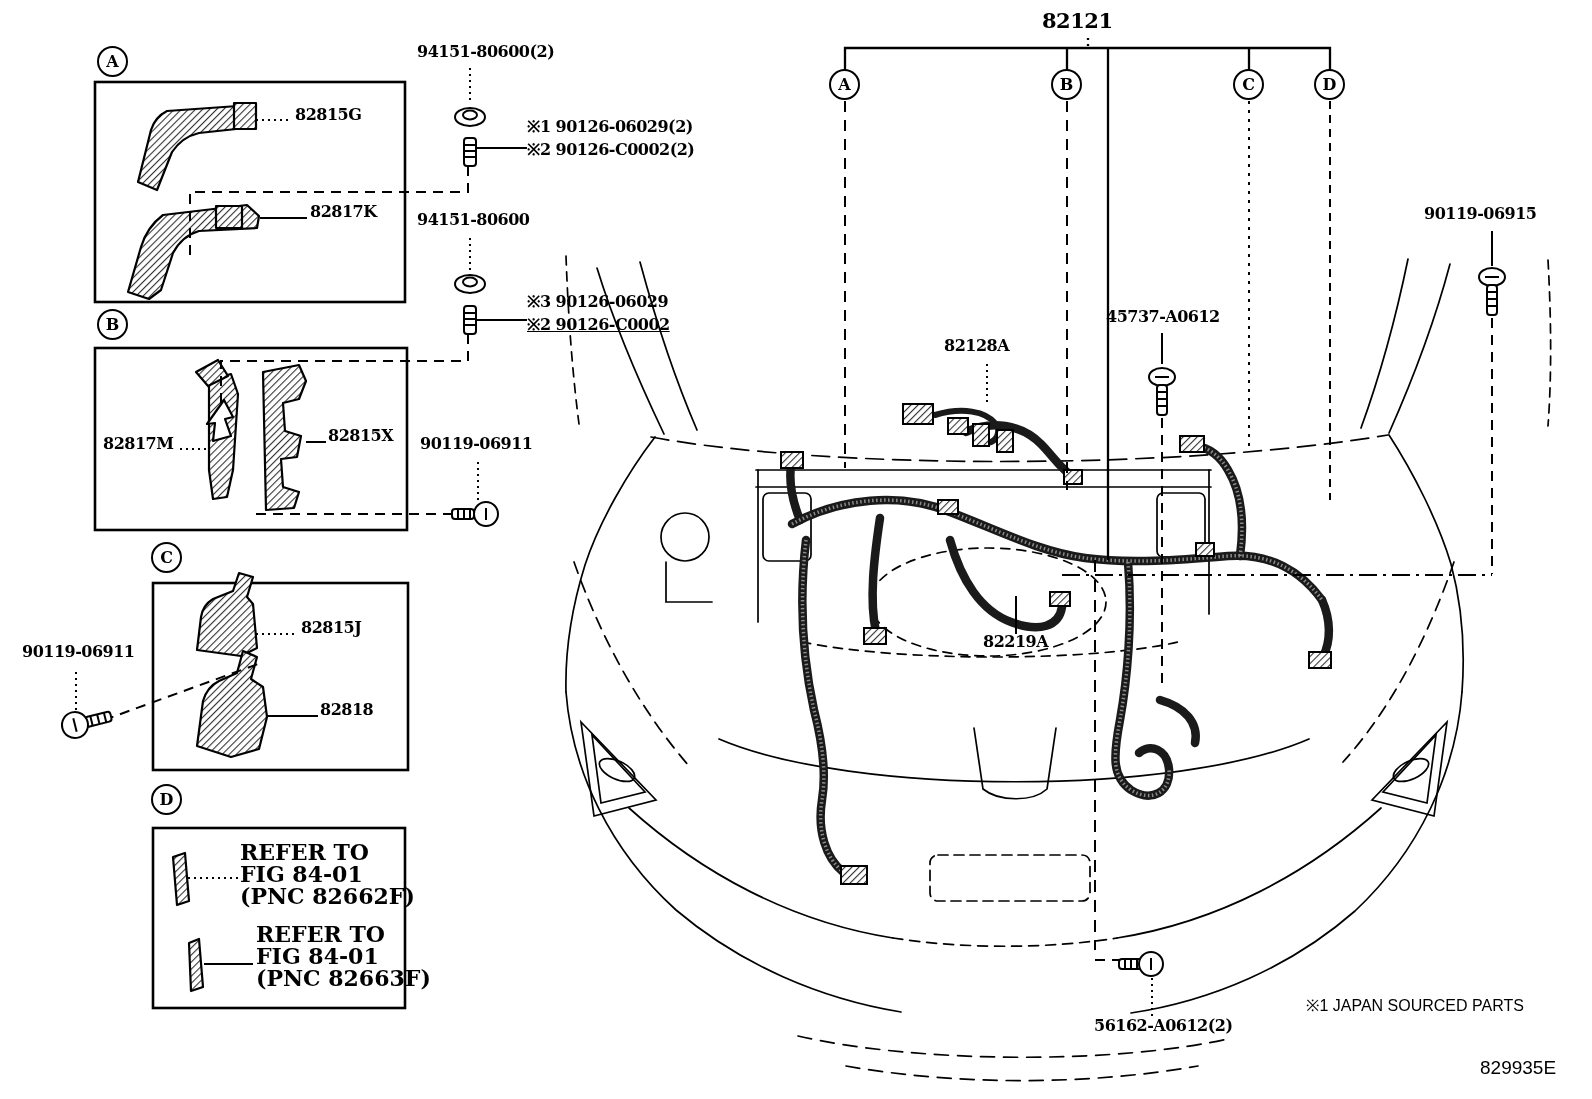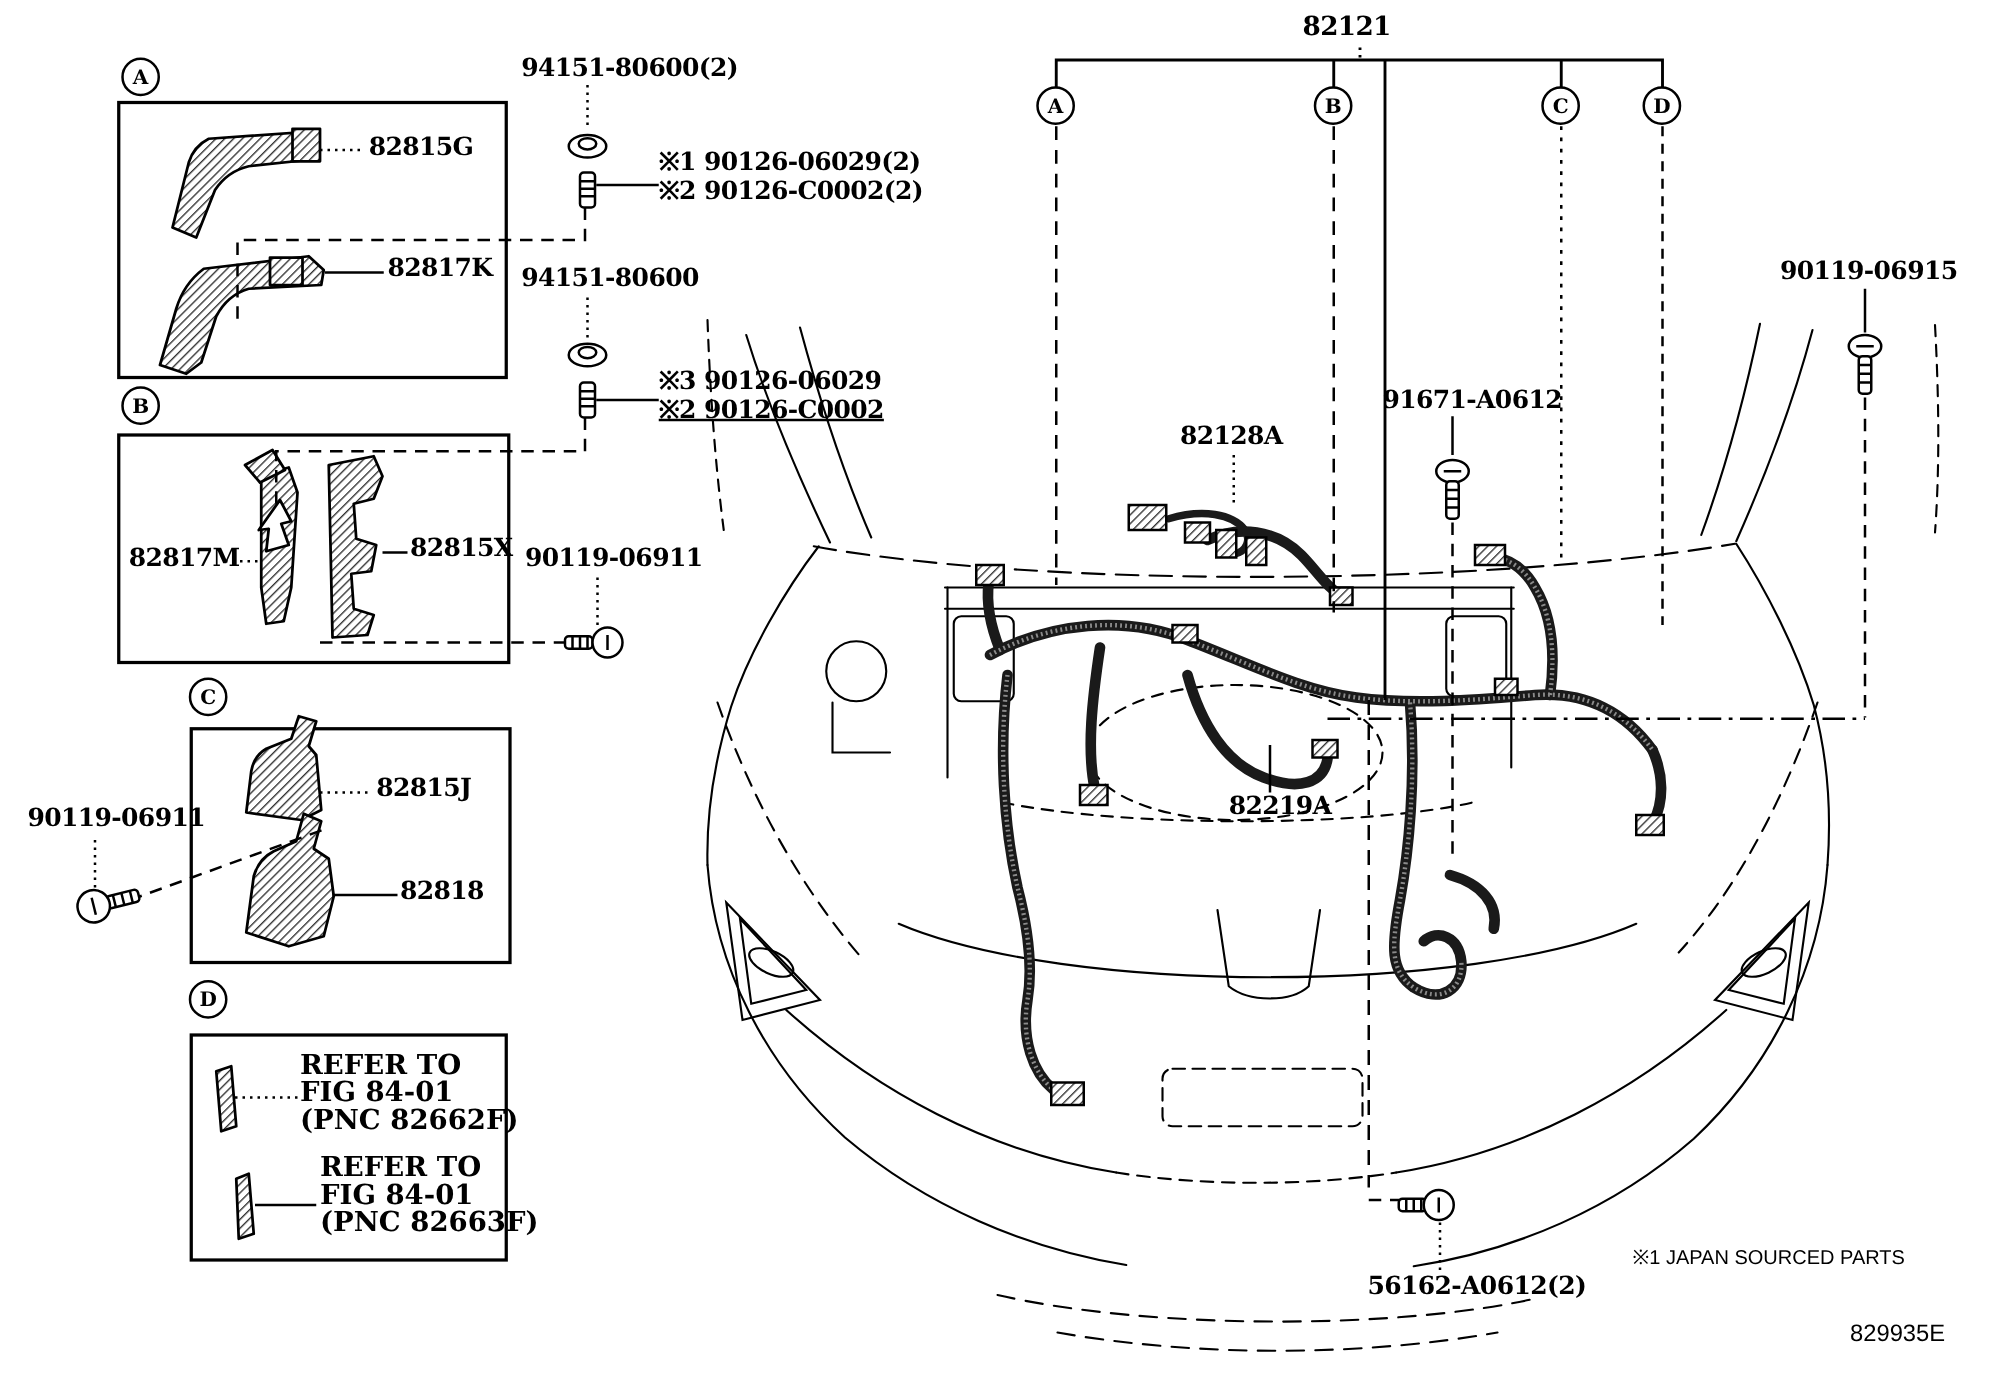--- a/index.html
+++ b/index.html
@@ -1,19 +1,19 @@
 <!DOCTYPE html>
 <html><head>
 <meta charset="utf-8">
 <style>
   html,body{margin:0;padding:0;background:#fff;}
   #stage{position:relative;width:1592px;height:1099px;background:#ffffff;overflow:hidden;
          font-family:"DejaVu Serif",serif;color:#000;}
   #artwork{position:absolute;left:0;top:0;}
-  .lbl{position:absolute;font-family:"DejaVu Serif",serif;font-weight:700;font-size:20px;
+  .lbl{position:absolute;font-family:"DejaVu Serif",serif;font-weight:700;font-size:16px;
        letter-spacing:-0.5px;white-space:nowrap;line-height:1.05;color:#000;}
   .lbl.big{font-size:21px;}
   .lbl.refer{font-size:22px;letter-spacing:0;}
   .sans{position:absolute;font-family:"Liberation Sans",sans-serif;font-weight:400;
         font-size:16px;white-space:nowrap;color:#000;}
   .sans.light{font-weight:400;font-size:19px;}
   .callout{position:absolute;width:27px;height:27px;border:2.5px solid #000;border-radius:50%;
            background:#fff;display:flex;align-items:center;justify-content:center;
            font-family:"DejaVu Serif",serif;font-weight:700;font-size:16px;z-index:5;}
 </style>
@@ -252,21 +252,21 @@
 <div class="lbl" style="left:301px;top:620px;">82815J</div>
 <div class="lbl" style="left:320px;top:702px;">82818</div>
 <div class="lbl" style="left:22px;top:644px;">90119-06911</div>
 <div class="lbl refer" style="left:240px;top:841px;">REFER TO</div>
 <div class="lbl refer" style="left:240px;top:863px;">FIG 84-01</div>
 <div class="lbl refer" style="left:240px;top:885px;">(PNC 82662F)</div>
 <div class="lbl refer" style="left:256px;top:923px;">REFER TO</div>
 <div class="lbl refer" style="left:256px;top:945px;">FIG 84-01</div>
 <div class="lbl refer" style="left:256px;top:967px;">(PNC 82663F)</div>
 <div class="lbl" style="left:944px;top:338px;">82128A</div>
-<div class="lbl" style="left:1106px;top:309px;">91671-A0612</div>
+<div class="lbl" style="left:1106px;top:309px;">45737-A0612</div>
 <div class="lbl" style="left:1424px;top:206px;">90119-06915</div>
 <div class="lbl" style="left:983px;top:634px;">82219A</div>
 <div class="lbl" style="left:1094px;top:1018px;">56162-A0612(2)</div>
 
 <div class="sans" style="left:1306px;top:994px;">※1 JAPAN SOURCED PARTS</div>
 <div class="sans light" style="left:1480px;top:1057px;">829935E</div>
 
 </div>
 
 </body></html>

